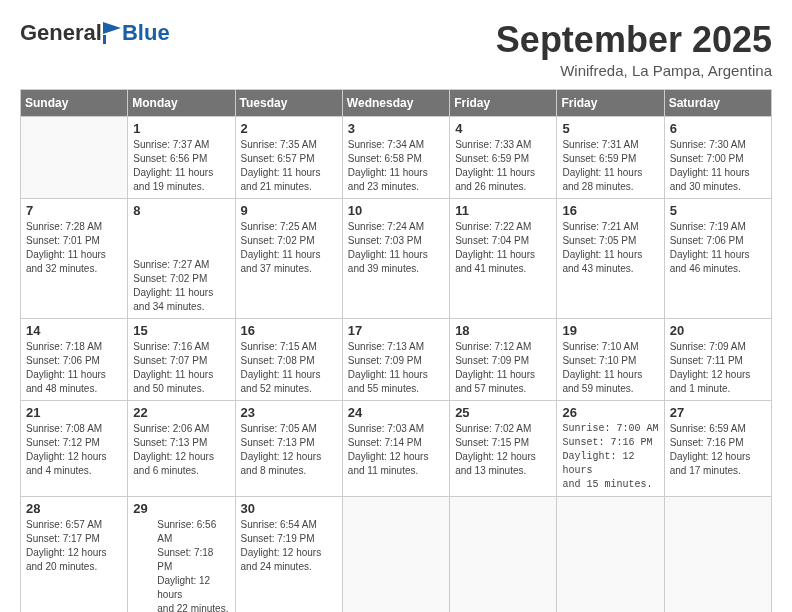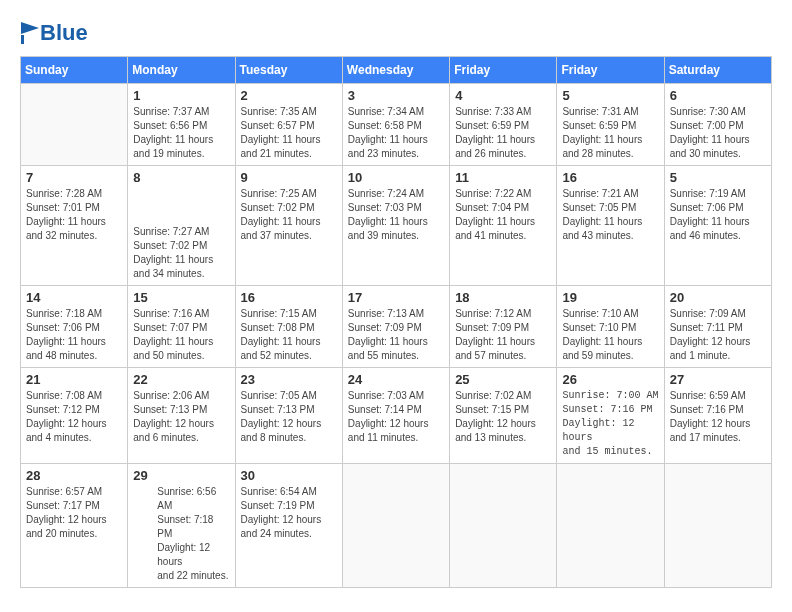--- a/index.html
+++ b/index.html
@@ -49,21 +49,21 @@
       font-size: 15px;
       color: #555;
       margin-top: 2px;
     }
     .calendar-table {
       width: 100%;
       border-collapse: collapse;
       font-size: 11px;
     }
     .calendar-table th {
-      background-color: #3b82f6;
+      background-color: #737373;
       color: #fff;
       padding: 6px 4px;
       text-align: left;
       font-size: 12px;
       font-weight: bold;
       border: 1px solid #ccc;
     }
     .calendar-table td {
       border: 1px solid #ccc;
       vertical-align: top;
@@ -87,26 +87,31 @@
       color: #444;
       line-height: 1.4;
     }
   </style>
 </head>
 <body>
 
 <div class="header">
   <div class="logo">
     <div class="logo-text">
+      <span class="logo-general">General</span>
       <svg class="logo-icon" viewBox="0 0 18 22" xmlns="http://www.w3.org/2000/svg">
         <polygon points="0,0 18,6 0,12" fill="#1a5fa8"></polygon>
         <rect x="0" y="13" width="3" height="9" fill="#1a5fa8"></rect>
       </svg>
       <span class="logo-blue">Blue</span>
     </div>
+  </div>
+  <div class="title-block">
+    <div class="month-title">September 2025</div>
+    <div class="location-title">Winifreda, La Pampa, Argentina</div>
   </div>
 </div>
 
 <table class="calendar-table">
   <thead>
     <tr>
     <th>Sunday</th>
         <th>Monday</th>
         <th>Tuesday</th>
         <th>Wednesday</th>

